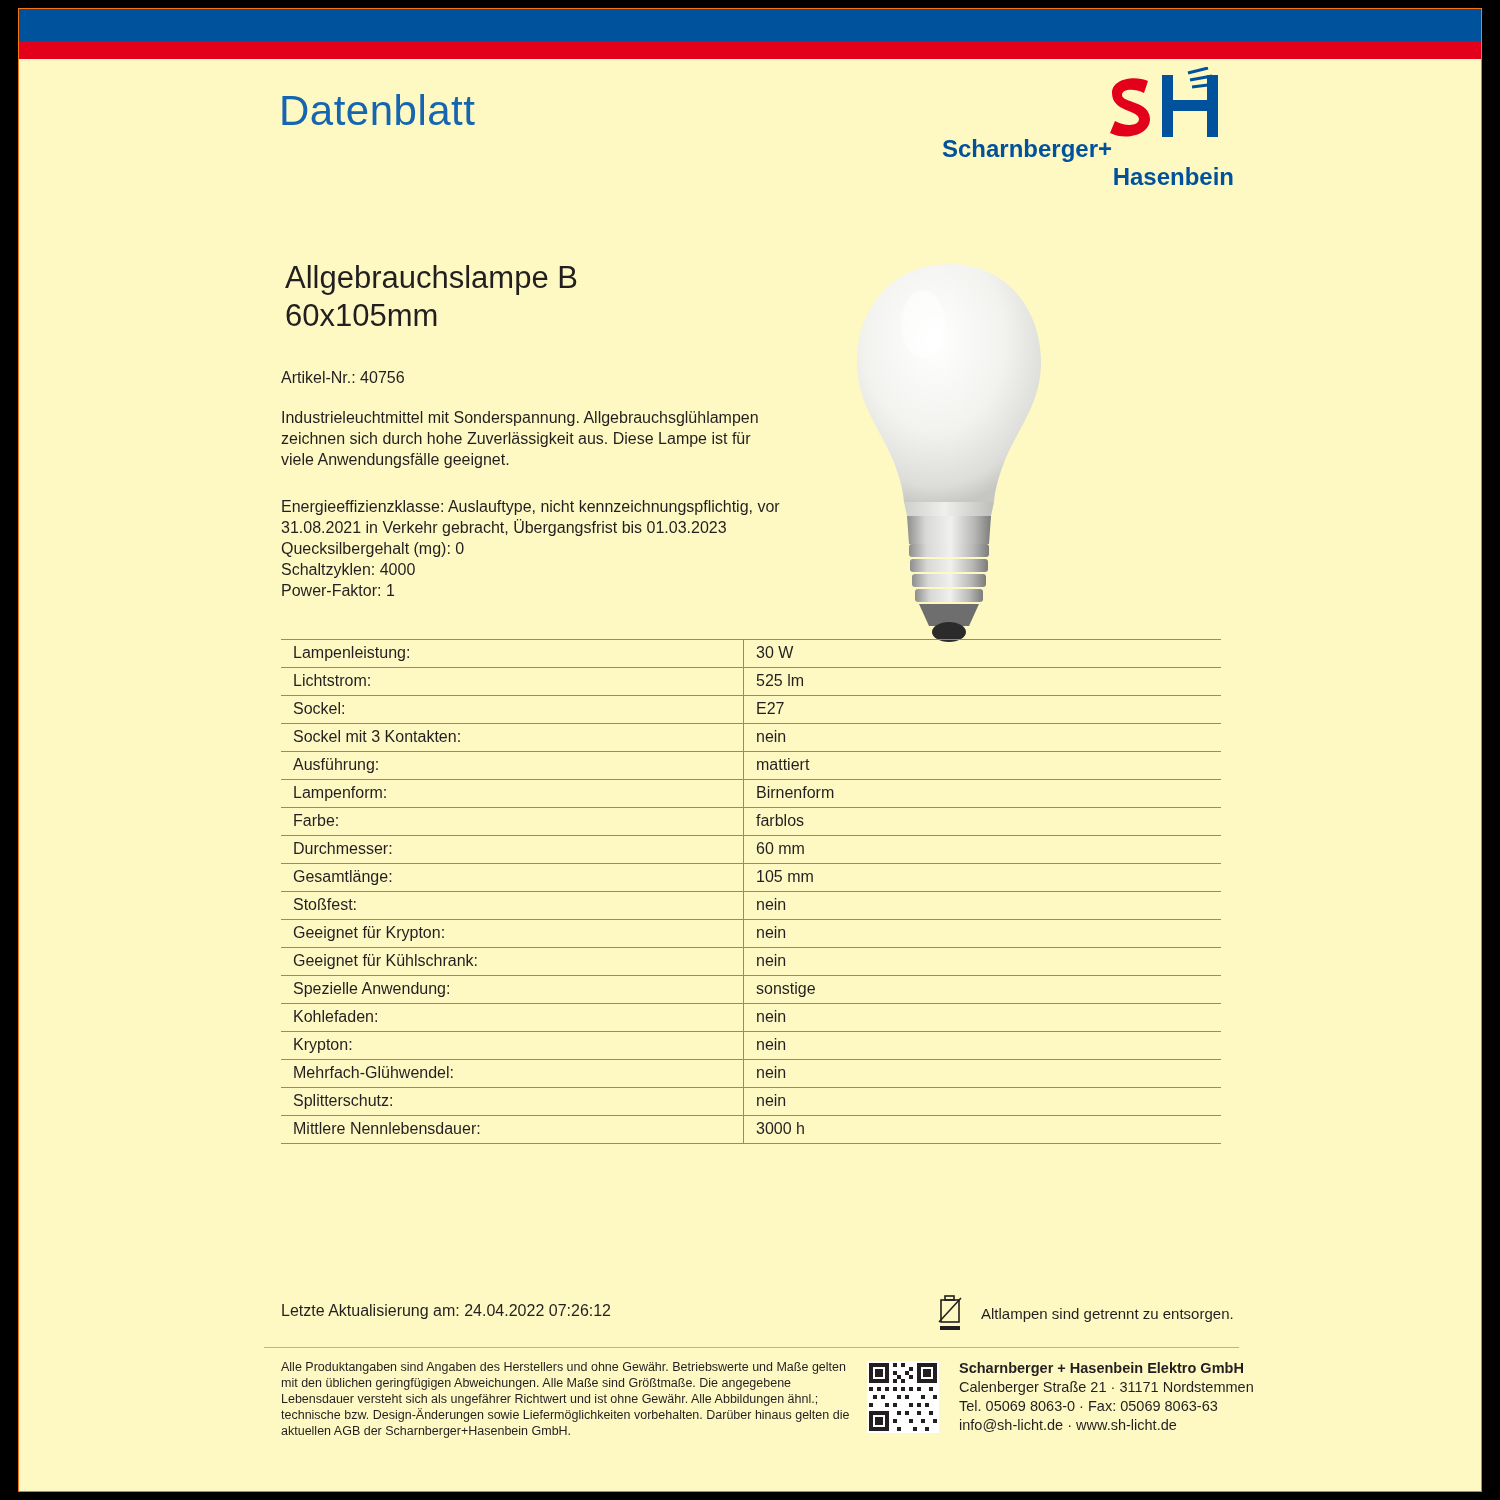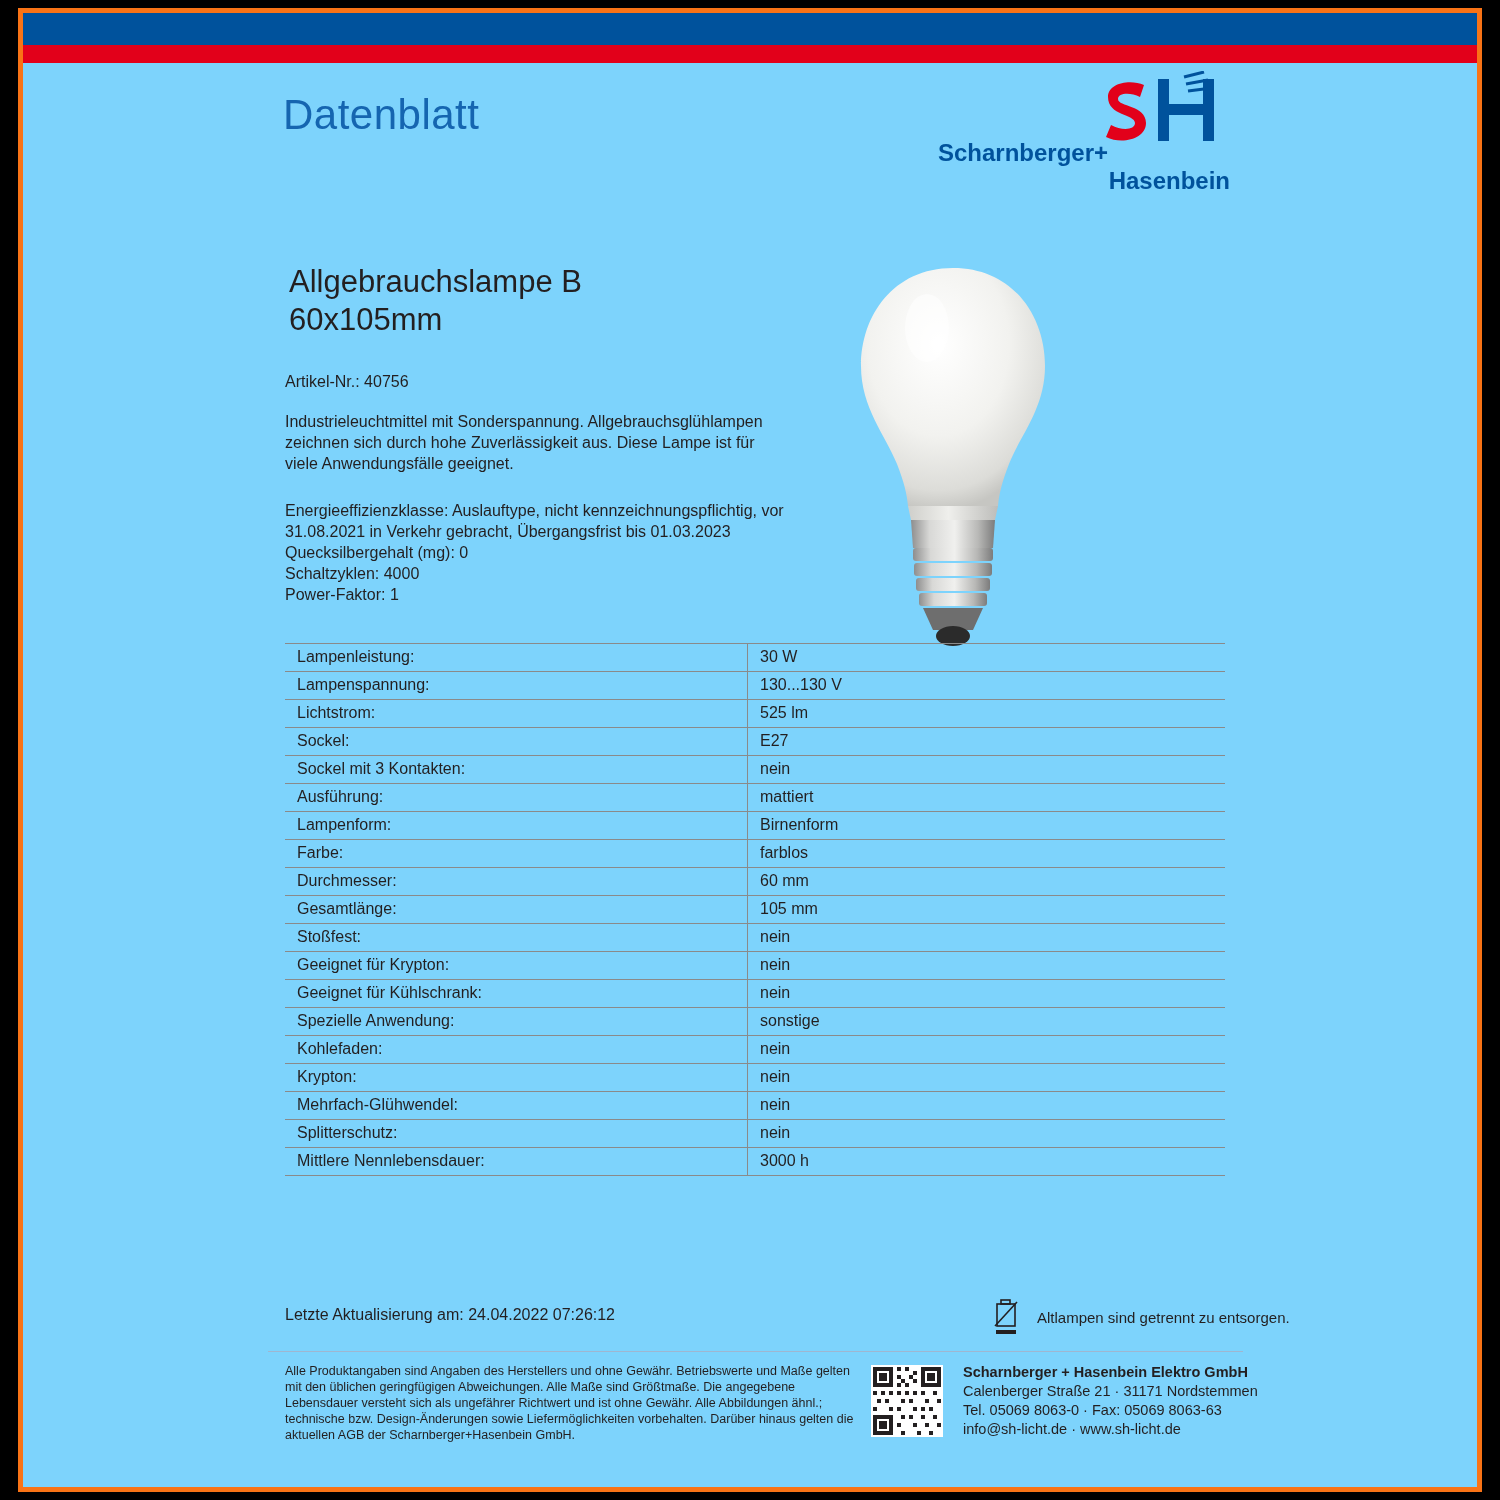--- a/index.html
+++ b/index.html
@@ -12,22 +12,22 @@
     height: 1500px;
     font-family: "Liberation Sans", sans-serif;
     overflow: hidden;
   }
   .page {
     position: absolute;
     left: 18px;
     top: 8px;
     width: 1464px;
     height: 1484px;
-    background: #7dd3fc;
-    border: 5px solid #f97316;
+    background: #fef9c3;
+    border: 1px solid #f97316;
     box-sizing: border-box;
   }
   .bar-blue {
     position: absolute;
     left: 0;
     top: 0;
     width: 100%;
     height: 32px;
     background: #00529c;
   }
@@ -164,21 +164,21 @@
   
   .update {
     position: absolute;
     left: 262px;
     top: 1243px;
     font-size: 16px;
     color: #231f20;
   }
   .disposal {
     position: absolute;
-    left: 952px;
+    left: 900px;
     top: 1235px;
     width: 320px;
     height: 40px;
   }
   .disposal .txt {
     position: absolute;
     left: 62px;
     top: 11px;
     font-size: 15px;
     color: #231f20;
@@ -312,24 +312,20 @@
         <ellipse cx="130" cy="378" rx="17" ry="10" fill="#2b2b2b"></ellipse>
         <ellipse cx="104" cy="70" rx="22" ry="34" fill="#ffffff" opacity="0.55"></ellipse>
       </svg>
     </div>
 
     <table class="spec-table">
       <tbody>
           <tr>
             <td class="k">Lampenleistung:</td>
             <td class="v">30 W</td>
-          </tr>
-          <tr>
-            <td class="k">Lampenspannung:</td>
-            <td class="v">130...130 V</td>
           </tr>
           <tr>
             <td class="k">Lichtstrom:</td>
             <td class="v">525 lm</td>
           </tr>
           <tr>
             <td class="k">Sockel:</td>
             <td class="v">E27</td>
           </tr>
           <tr>

